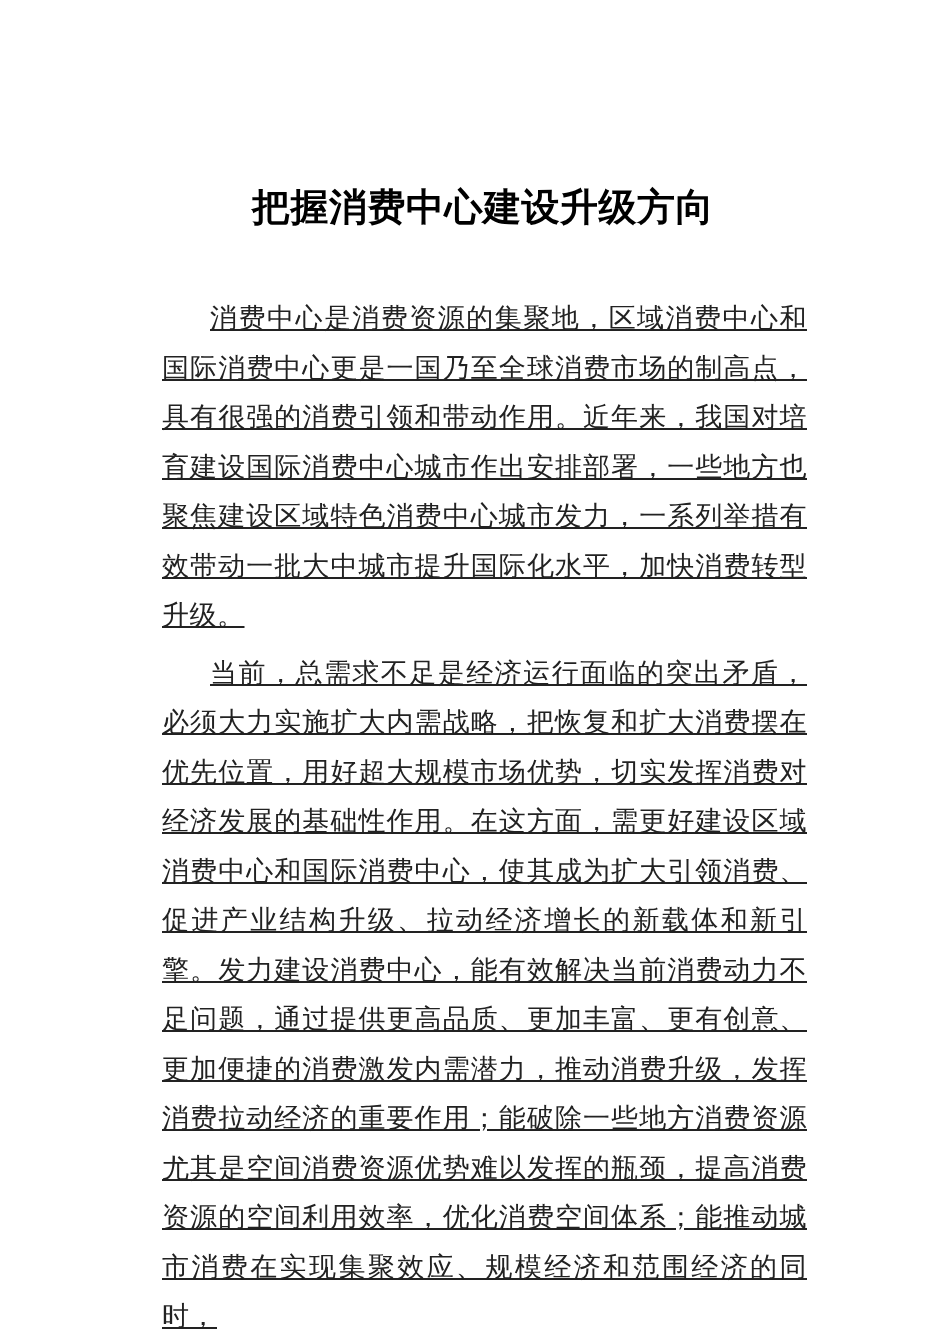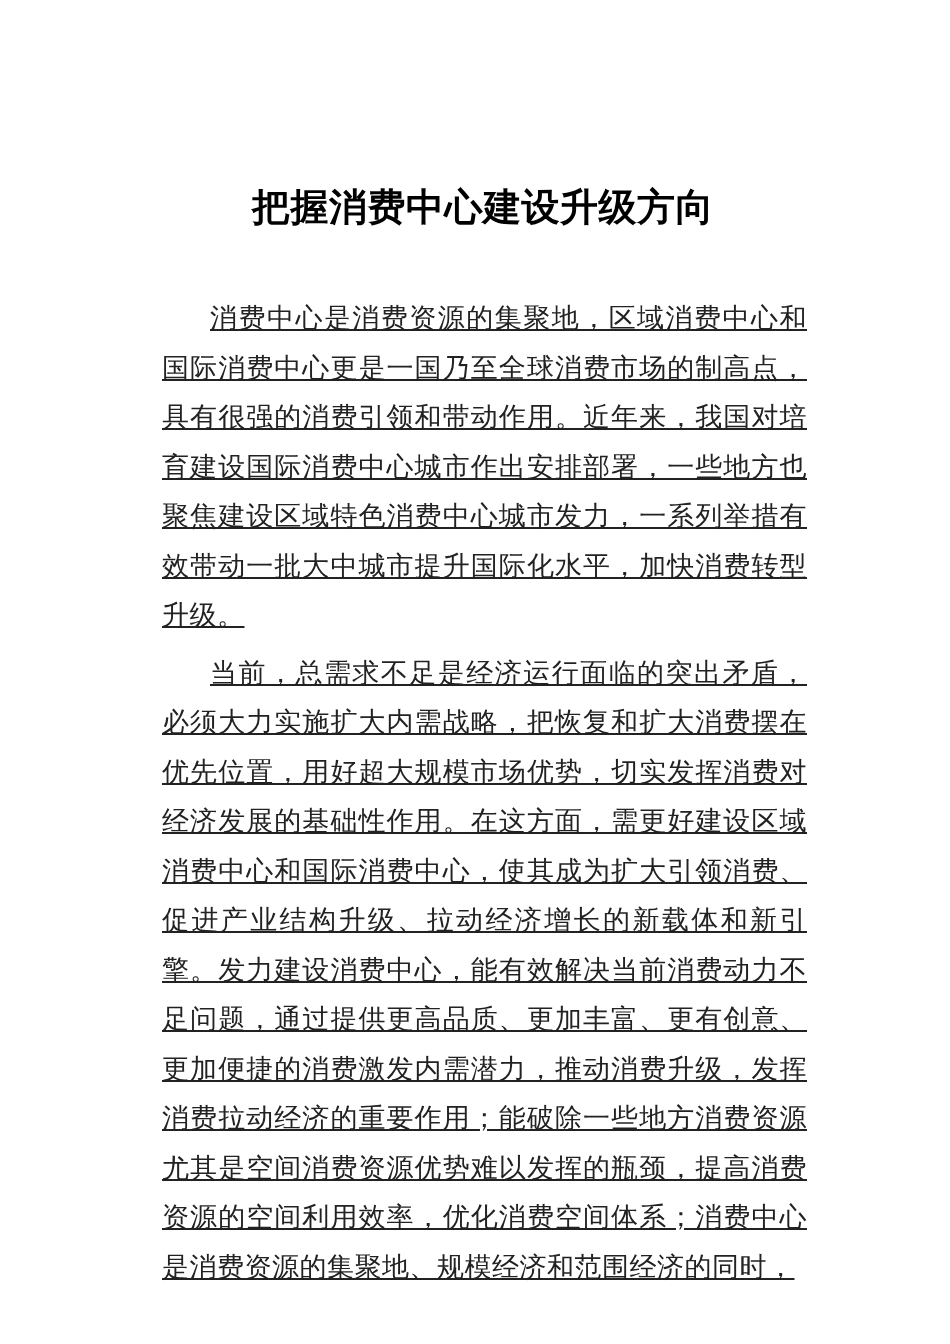--- a/index.html
+++ b/index.html
@@ -54,15 +54,15 @@
   }
 </style>
 </head>
 <body>
 
 <div class="page">
   <h1 class="doc-title">把握消费中心建设升级方向</h1>
 
   <div class="doc-body">
     <p>消费中心是消费资源的集聚地，区域消费中心和国际消费中心更是一国乃至全球消费市场的制高点，具有很强的消费引领和带动作用。近年来，我国对培育建设国际消费中心城市作出安排部署，一些地方也聚焦建设区域特色消费中心城市发力，一系列举措有效带动一批大中城市提升国际化水平，加快消费转型升级。</p>
-    <p>当前，总需求不足是经济运行面临的突出矛盾，必须大力实施扩大内需战略，把恢复和扩大消费摆在优先位置，用好超大规模市场优势，切实发挥消费对经济发展的基础性作用。在这方面，需更好建设区域消费中心和国际消费中心，使其成为扩大引领消费、促进产业结构升级、拉动经济增长的新载体和新引擎。发力建设消费中心，能有效解决当前消费动力不足问题，通过提供更高品质、更加丰富、更有创意、更加便捷的消费激发内需潜力，推动消费升级，发挥消费拉动经济的重要作用；能破除一些地方消费资源尤其是空间消费资源优势难以发挥的瓶颈，提高消费资源的空间利用效率，优化消费空间体系；消费中心是消费资源的集聚地、规模经济和范围经济的同时，</p>
+    <p>当前，总需求不足是经济运行面临的突出矛盾，必须大力实施扩大内需战略，把恢复和扩大消费摆在优先位置，用好超大规模市场优势，切实发挥消费对经济发展的基础性作用。在这方面，需更好建设区域消费中心和国际消费中心，使其成为扩大引领消费、促进产业结构升级、拉动经济增长的新载体和新引擎。发力建设消费中心，能有效解决当前消费动力不足问题，通过提供更高品质、更加丰富、更有创意、更加便捷的消费激发内需潜力，推动消费升级，发挥消费拉动经济的重要作用；能破除一些地方消费资源尤其是空间消费资源优势难以发挥的瓶颈，提高消费资源的空间利用效率，优化消费空间体系；能推动城市消费在实现集聚效应、规模经济和范围经济的同时，</p>
   </div>
 </div>
 
 </body></html>

